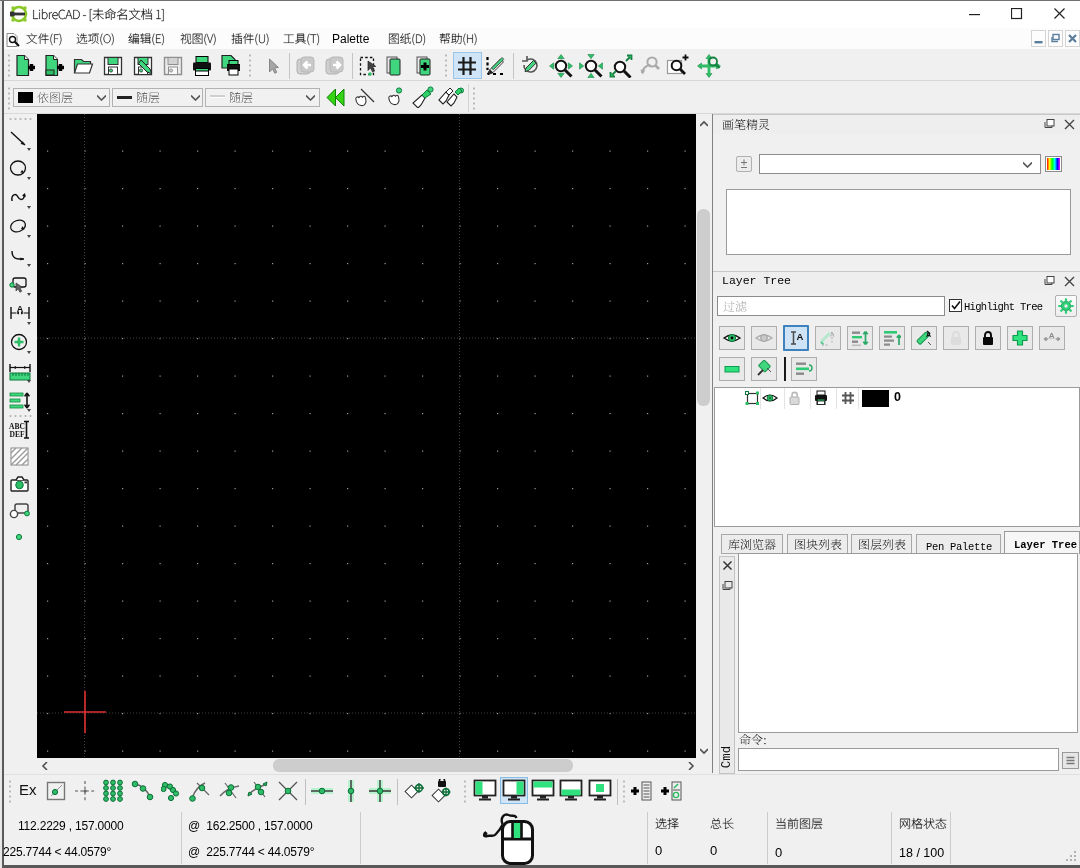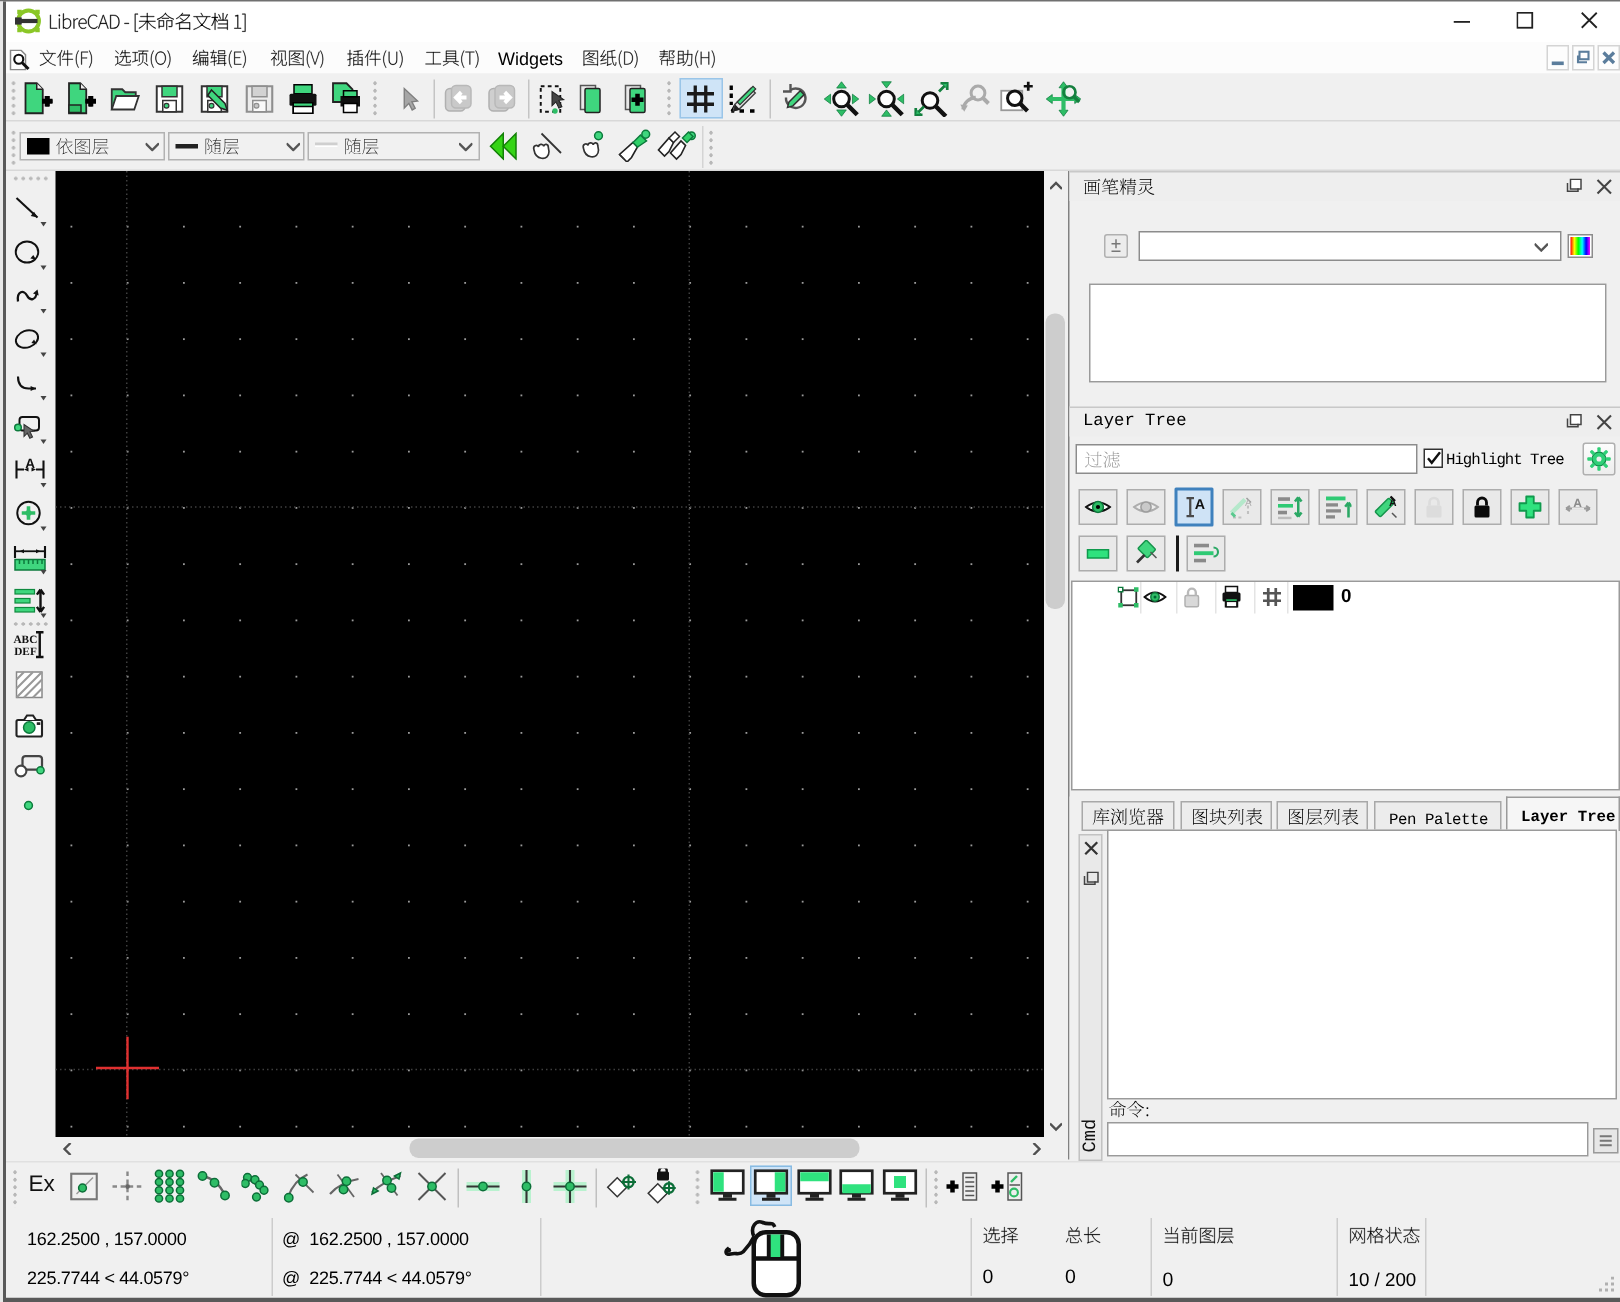--- a/index.html
+++ b/index.html
@@ -91,21 +91,21 @@
     <path transform="translate(26.90,0) scale(0.011700,-0.011700)" d="M346 -13Q302 -13 259.5 0.0Q217 13 183.0 45.0Q149 77 128.5 132.5Q108 188 108 272V726H145V280Q145 181 173.5 124.5Q202 68 248.0 45.0Q294 22 346 22Q400 22 446.5 45.0Q493 68 522.0 124.5Q551 181 551 280V726H587V272Q587 188 566.5 132.5Q546 77 511.0 45.0Q476 13 433.0 0.0Q390 -13 346 -13Z" fill="#000" stroke="#000" stroke-width="17.1"></path>
     <path transform="translate(35.02,0) scale(0.011700,-0.011700)" d="M55 -191 33 -178Q99 -74 133.0 50.0Q167 174 167 306Q167 438 133.0 562.0Q99 686 33 790L55 804Q123 695 161.5 573.0Q200 451 200 306Q200 161 161.5 39.5Q123 -82 55 -191Z" fill="#000" stroke="#000" stroke-width="17.1"></path>
   </svg>
 <svg class="a" style="left:283px;top:31px;width:41px;height:17px" viewBox="0 -12 41 17">
     <path transform="translate(0.00,0) scale(0.011700,-0.011700)" d="M108 709H898V679H108ZM59 43H942V14H59ZM484 699H514V29H484Z" fill="#000" stroke="#000" stroke-width="17.1"></path>
     <path transform="translate(11.70,0) scale(0.011700,-0.011700)" d="M630 105 649 127Q705 100 760.0 69.5Q815 39 864.5 9.0Q914 -21 951 -47L929 -71Q893 -44 844.5 -14.5Q796 15 741.0 46.0Q686 77 630 105ZM59 185H942V156H59ZM232 633H780V604H232ZM232 487H780V458H232ZM232 338H780V309H232ZM342 126 377 110Q337 77 285.5 43.5Q234 10 179.5 -19.0Q125 -48 74 -71Q70 -66 63.5 -59.0Q57 -52 52 -48Q103 -26 158.0 3.0Q213 32 262.0 64.0Q311 96 342 126ZM221 780H797V170H768V751H250V170H221Z" fill="#000" stroke="#000" stroke-width="17.1"></path>
     <path transform="translate(23.40,0) scale(0.011700,-0.011700)" d="M244 -191Q177 -82 138.0 39.5Q99 161 99 306Q99 451 138.0 573.0Q177 695 244 804L265 790Q199 686 165.5 562.0Q132 438 132 306Q132 174 165.5 50.0Q199 -74 265 -178Z" fill="#000" stroke="#000" stroke-width="17.1"></path>
     <path transform="translate(26.90,0) scale(0.011700,-0.011700)" d="M267 0V693H33V726H540V693H306V0Z" fill="#000" stroke="#000" stroke-width="17.1"></path>
     <path transform="translate(33.60,0) scale(0.011700,-0.011700)" d="M55 -191 33 -178Q99 -74 133.0 50.0Q167 174 167 306Q167 438 133.0 562.0Q99 686 33 790L55 804Q123 695 161.5 573.0Q200 451 200 306Q200 161 161.5 39.5Q123 -82 55 -191Z" fill="#000" stroke="#000" stroke-width="17.1"></path>
   </svg>
-<div class="a" style="left:332px;top:32.5px;font:400 12px 'Liberation Sans',sans-serif;color:#000;white-space:nowrap;line-height:1;">Widgets</div>
+<div class="a" style="left:332px;top:32.5px;font:400 12px 'Liberation Sans',sans-serif;color:#000;white-space:nowrap;line-height:1;">Palette</div>
 <svg class="a" style="left:388px;top:31px;width:42px;height:17px" viewBox="0 -12 42 17">
     <path transform="translate(0.00,0) scale(0.011700,-0.011700)" d="M96 781H904V-70H874V752H126V-70H96ZM110 7H896V-22H110ZM392 290 407 314Q445 306 487.5 293.5Q530 281 568.5 266.5Q607 252 632 239L618 213Q592 226 553.5 241.0Q515 256 473.0 269.0Q431 282 392 290ZM422 708 450 699Q422 652 384.5 608.5Q347 565 305.0 528.0Q263 491 220 462Q218 465 213.0 468.5Q208 472 203.0 475.5Q198 479 194 481Q260 522 321.5 581.5Q383 641 422 708ZM692 629H699L705 631L723 619Q686 556 625.5 505.0Q565 454 491.5 414.5Q418 375 340.5 347.0Q263 319 190 302Q188 306 185.5 311.0Q183 316 180.0 320.5Q177 325 174 327Q246 342 322.0 368.5Q398 395 469.5 432.5Q541 470 599.0 517.5Q657 565 692 622ZM353 589Q398 528 472.5 477.5Q547 427 638.0 391.0Q729 355 824 337Q820 333 814.5 326.0Q809 319 806 312Q712 332 620.0 370.0Q528 408 452.0 460.5Q376 513 329 577ZM372 629H703V600H354ZM284 164 300 189Q350 183 406.0 173.0Q462 163 517.0 151.0Q572 139 620.0 126.5Q668 114 702 102L687 75Q641 91 573.0 108.0Q505 125 429.0 140.5Q353 156 284 164Z" fill="#000" stroke="#000" stroke-width="17.1"></path>
     <path transform="translate(11.70,0) scale(0.011700,-0.011700)" d="M70 195Q69 199 67.0 205.0Q65 211 63.0 217.5Q61 224 59 228Q73 230 91.5 248.0Q110 266 133 293Q146 307 171.5 338.0Q197 369 229.0 412.0Q261 455 294.0 504.5Q327 554 355 604L383 589Q317 484 244.5 386.5Q172 289 98 216V215Q98 215 94.0 213.5Q90 212 84.0 209.0Q78 206 74.0 202.5Q70 199 70 195ZM70 195V223L93 239L395 299Q395 292 396.0 284.5Q397 277 398 272Q292 250 229.0 236.0Q166 222 134.0 214.5Q102 207 89.0 203.0Q76 199 70 195ZM64 432Q63 436 61.5 442.0Q60 448 58.0 454.0Q56 460 53 464Q65 466 79.0 484.0Q93 502 110 528Q119 542 137.0 572.0Q155 602 177.5 643.0Q200 684 223.0 731.0Q246 778 264 825L292 813Q263 747 230.0 682.5Q197 618 162.0 559.5Q127 501 91 454V453Q91 453 87.0 451.0Q83 449 77.5 446.0Q72 443 68.0 439.5Q64 436 64 432ZM64 432V460L87 474L299 501Q298 494 298.5 486.5Q299 479 299 474Q225 463 180.5 456.0Q136 449 112.5 444.5Q89 440 79.0 437.5Q69 435 64 432ZM54 38Q97 48 152.0 60.5Q207 73 269.0 88.0Q331 103 395 118L398 90Q307 68 218.0 46.5Q129 25 61 8ZM689 763H719Q719 614 727.0 489.5Q735 365 749.5 268.0Q764 171 784.5 104.0Q805 37 831.0 2.0Q857 -33 887 -33Q905 -33 913.5 5.5Q922 44 925 132Q931 128 939.0 125.0Q947 122 952 120Q949 52 942.5 12.0Q936 -28 922.5 -45.5Q909 -63 885 -63Q846 -63 815.0 -24.0Q784 15 761.0 88.0Q738 161 722.5 263.0Q707 365 699.0 491.5Q691 618 689 763ZM467 434H921V405H467ZM873 824 899 801Q845 784 771.0 769.0Q697 754 616.5 742.0Q536 730 460 721Q459 726 455.5 733.5Q452 741 449 746Q524 756 604.0 768.0Q684 780 755.0 794.5Q826 809 873 824ZM433 -68 432 -38 454 -19 679 53Q680 47 681.0 39.0Q682 31 683 26Q604 -1 556.5 -18.0Q509 -35 484.5 -44.5Q460 -54 449.5 -59.0Q439 -64 433 -68ZM433 -68Q432 -64 429.5 -58.5Q427 -53 424.0 -47.5Q421 -42 418 -38Q426 -34 437.5 -23.0Q449 -12 449 15V746H478V-31Q478 -31 471.0 -35.0Q464 -39 455.5 -45.0Q447 -51 440.0 -57.0Q433 -63 433 -68Z" fill="#000" stroke="#000" stroke-width="17.1"></path>
     <path transform="translate(23.40,0) scale(0.011700,-0.011700)" d="M244 -191Q177 -82 138.0 39.5Q99 161 99 306Q99 451 138.0 573.0Q177 695 244 804L265 790Q199 686 165.5 562.0Q132 438 132 306Q132 174 165.5 50.0Q199 -74 265 -178Z" fill="#000" stroke="#000" stroke-width="17.1"></path>
     <path transform="translate(26.90,0) scale(0.011700,-0.011700)" d="M110 0V726H273Q386 726 458.0 681.0Q530 636 564.5 555.0Q599 474 599 365Q599 257 564.5 174.5Q530 92 458.0 46.0Q386 0 274 0ZM147 33H268Q371 33 435.5 76.0Q500 119 530.0 194.5Q560 270 560 365Q560 461 530.0 535.0Q500 609 435.5 651.0Q371 693 268 693H147Z" fill="#000" stroke="#000" stroke-width="17.1"></path>
     <path transform="translate(34.63,0) scale(0.011700,-0.011700)" d="M55 -191 33 -178Q99 -74 133.0 50.0Q167 174 167 306Q167 438 133.0 562.0Q99 686 33 790L55 804Q123 695 161.5 573.0Q200 451 200 306Q200 161 161.5 39.5Q123 -82 55 -191Z" fill="#000" stroke="#000" stroke-width="17.1"></path>
   </svg>
 <svg class="a" style="left:439px;top:31px;width:42px;height:17px" viewBox="0 -12 42 17">
     <path transform="translate(0.00,0) scale(0.011700,-0.011700)" d="M79 740H533V711H79ZM59 472H545V442H59ZM100 611H520V581H100ZM599 786H895V757H628V299H599ZM885 786H891L897 788L915 772Q884 732 847.5 687.5Q811 643 776 603Q847 562 876.0 525.0Q905 488 906 452Q907 425 895.0 407.0Q883 389 863 379Q852 375 836.0 371.5Q820 368 808 366Q780 364 747.0 364.0Q714 364 684 367Q683 373 680.0 380.5Q677 388 672 394Q710 390 744.5 389.5Q779 389 804 391Q816 393 827.5 395.0Q839 397 849 401Q879 414 879 452Q878 484 846.5 520.0Q815 556 739 598Q768 630 794.5 662.5Q821 695 844.5 725.5Q868 756 885 781ZM303 831H332V582Q332 561 324.0 523.0Q316 485 293.5 440.0Q271 395 227.0 350.5Q183 306 111 272Q107 277 101.0 283.5Q95 290 89 294Q160 325 202.5 364.0Q245 403 266.5 443.5Q288 484 295.5 520.5Q303 557 303 582ZM483 335H513V-70H483ZM167 253H833V224H196V-18H167ZM820 253H850V35Q850 19 844.0 9.5Q838 0 821 -5Q804 -9 764.5 -9.5Q725 -10 656 -10Q655 -4 651.5 3.0Q648 10 644 17Q684 17 715.5 16.5Q747 16 768.5 16.5Q790 17 799 17Q813 18 816.5 21.5Q820 25 820 35Z" fill="#000" stroke="#000" stroke-width="17.1"></path>
     <path transform="translate(11.70,0) scale(0.011700,-0.011700)" d="M462 593H908V564H462ZM892 593H921Q921 593 921.0 588.5Q921 584 921.0 579.0Q921 574 921 571Q917 409 912.5 298.0Q908 187 902.0 118.0Q896 49 887.0 12.0Q878 -25 866 -40Q855 -54 840.5 -59.5Q826 -65 805 -65Q783 -66 744.5 -65.0Q706 -64 665 -61Q664 -53 662.0 -45.0Q660 -37 655 -31Q704 -35 744.5 -35.5Q785 -36 800 -36Q814 -37 823.0 -34.5Q832 -32 839 -23Q850 -11 858.0 25.5Q866 62 872.0 132.0Q878 202 883.0 313.0Q888 424 892 585ZM662 831H691Q691 726 688.0 620.0Q685 514 671.5 413.0Q658 312 627.5 221.0Q597 130 542.0 55.0Q487 -20 401 -73Q397 -68 389.0 -62.5Q381 -57 375 -53Q461 -3 515.0 70.5Q569 144 599.5 233.5Q630 323 643.0 422.5Q656 522 659.0 626.0Q662 730 662 831ZM118 775H422V125H392V746H147V61H118ZM44 58Q98 70 170.0 85.5Q242 101 324.0 119.0Q406 137 488 155L490 127Q411 109 331.5 91.0Q252 73 180.0 57.0Q108 41 51 28ZM133 553H402V523H133ZM133 333H402V304H133Z" fill="#000" stroke="#000" stroke-width="17.1"></path>
@@ -1108,22 +1108,22 @@
     <path d="M14.5 6 h6 M14.5 9 h6 M14.5 12 h6 M14.5 15 h6 M14.5 18 h6" stroke="#555"></path>
   </svg>
 <svg class="a" style="left:659px;top:779px;width:24px;height:24px" viewBox="0 0 24 24">
     <path d="M2 12 h8 M6 8 v8" stroke="#000" stroke-width="3"></path>
     <rect x="13" y="3" width="9" height="18" fill="#eee" stroke="#555"></rect>
     <path d="M14 11 h7" stroke="#555"></path>
     <path d="M15 9 l4-4" stroke="#2ebd66" stroke-width="1.6"></path>
     <circle cx="17" cy="16" r="2.6" fill="none" stroke="#2ebd66" stroke-width="1.4"></circle>
   </svg>
 <div class="a" style="left:4px;top:810px;width:1076px;height:55px;background:#f0f0f0"></div>
-<div class="a" style="left:18px;top:819.5px;font:400 12px 'Liberation Sans',sans-serif;color:#000;white-space:nowrap;line-height:1;letter-spacing:-0.2px;">162.2500 , 157.0000</div>
-<div class="a" style="left:18px;top:846px;font:400 12px 'Liberation Sans',sans-serif;color:#000;white-space:nowrap;line-height:1;letter-spacing:-0.2px;">225.7744 &lt; 44.0579°</div>
+<div class="a" style="left:18px;top:819.5px;font:400 12px 'Liberation Sans',sans-serif;color:#000;white-space:nowrap;line-height:1;letter-spacing:-0.2px;">112.2229 , 157.0000</div>
+<div class="a" style="left:3px;top:846px;font:400 12px 'Liberation Sans',sans-serif;color:#000;white-space:nowrap;line-height:1;letter-spacing:-0.2px;">225.7744 &lt; 44.0579°</div>
 <div class="a" style="left:181px;top:812px;width:1px;height:52px;background:#cccccc"></div>
 <div class="a" style="left:188px;top:819.5px;font:400 12px 'Liberation Sans',sans-serif;color:#000;white-space:nowrap;line-height:1;letter-spacing:-0.2px;">@&nbsp;&nbsp;162.2500 , 157.0000</div>
 <div class="a" style="left:188px;top:846px;font:400 12px 'Liberation Sans',sans-serif;color:#000;white-space:nowrap;line-height:1;letter-spacing:-0.2px;">@&nbsp;&nbsp;225.7744 &lt; 44.0579°</div>
 <div class="a" style="left:360px;top:812px;width:1px;height:52px;background:#cccccc"></div>
 <svg class="a" style="left:478px;top:806px;width:60px;height:62px" viewBox="0 0 60 62">
     <path d="M24.5 18 C22 12 26 7 30.5 9 C35 11 37 8 38.5 12" fill="none" stroke="#111" stroke-width="2.4"></path>
     <path d="M8 26 C5 28 5.5 31 9 30 C13 29 15 31 17.5 28.5 C20 26 22.5 23 24.8 18.2" fill="none" stroke="#111" stroke-width="2.4"></path>
     <circle cx="7.8" cy="27.5" r="1.6" fill="#111"></circle>
     <rect x="24.5" y="15.5" width="30" height="42" rx="8" fill="#fff" stroke="#111" stroke-width="3"></rect>
     <path d="M24.5 33 H54.5" stroke="#111" stroke-width="3"></path>
@@ -1149,21 +1149,21 @@
     <path transform="translate(36.00,0) scale(0.012000,-0.012000)" d="M152 777H182V487Q182 426 178.0 354.5Q174 283 162.5 208.5Q151 134 128.0 63.0Q105 -8 66 -69Q63 -67 58.5 -64.0Q54 -61 49.5 -58.0Q45 -55 41 -54Q79 6 101.0 75.5Q123 145 134.0 217.0Q145 289 148.5 358.0Q152 427 152 487ZM167 777H870V563H167V592H841V748H167ZM299 453H868V424H299ZM224 286H939V257H224ZM691 188 715 200Q747 158 781.5 109.5Q816 61 846.5 15.5Q877 -30 896 -62L871 -78Q852 -45 822.0 1.0Q792 47 758.0 96.5Q724 146 691 188ZM265 -42Q264 -38 262.0 -31.5Q260 -25 258.0 -18.0Q256 -11 254 -7Q266 -5 281.5 8.5Q297 22 316 42Q326 52 346.5 76.0Q367 100 393.0 132.5Q419 165 445.5 203.0Q472 241 495 279L527 264Q491 210 452.5 158.5Q414 107 374.0 61.5Q334 16 294 -20V-21Q294 -21 289.5 -23.0Q285 -25 279.5 -28.0Q274 -31 269.5 -34.5Q265 -38 265 -42ZM265 -42V-17L295 -3L829 27Q830 20 832.0 12.0Q834 4 835 -1Q683 -10 583.0 -15.5Q483 -21 422.5 -25.0Q362 -29 330.5 -32.0Q299 -35 285.5 -37.0Q272 -39 265 -42Z" fill="#000" stroke="#000" stroke-width="16.7"></path>
   </svg>
 <div class="a" style="left:775px;top:846px;font:400 13px 'Liberation Sans',sans-serif;color:#000;white-space:nowrap;line-height:1;">0</div>
 <div class="a" style="left:891px;top:812px;width:1px;height:52px;background:#cccccc"></div>
 <svg class="a" style="left:899px;top:816px;width:52px;height:18px" viewBox="0 -12 52 18">
     <path transform="translate(0.00,0) scale(0.012000,-0.012000)" d="M427 643 458 638Q421 454 357.5 308.5Q294 163 193 63Q191 66 186.5 69.5Q182 73 177.0 77.0Q172 81 168 83Q235 146 285.0 232.0Q335 318 370.0 422.0Q405 526 427 643ZM722 640 751 635Q717 448 653.5 302.0Q590 156 487 57Q484 60 479.5 63.5Q475 67 470.5 70.5Q466 74 462 76Q532 139 582.0 224.5Q632 310 666.5 415.0Q701 520 722 640ZM200 573 225 585Q263 536 301.5 481.0Q340 426 375.5 370.0Q411 314 440.0 263.0Q469 212 488 171L462 157Q443 199 413.5 251.0Q384 303 348.5 359.0Q313 415 275.0 470.0Q237 525 200 573ZM496 572 522 583Q561 530 601.0 470.5Q641 411 678.0 350.5Q715 290 745.5 234.0Q776 178 795 133L769 121Q749 166 718.5 222.5Q688 279 651.0 339.5Q614 400 574.5 460.0Q535 520 496 572ZM100 766H893V736H130V-68H100ZM875 766H905V-15Q905 -37 897.0 -47.5Q889 -58 872 -63Q856 -66 820.0 -67.0Q784 -68 719 -67Q718 -64 715.5 -59.0Q713 -54 711.0 -48.5Q709 -43 706 -39Q741 -40 771.0 -40.0Q801 -40 822.0 -39.5Q843 -39 851 -39Q864 -38 869.5 -33.5Q875 -29 875 -16Z" fill="#000" stroke="#000" stroke-width="16.7"></path>
     <path transform="translate(12.00,0) scale(0.012000,-0.012000)" d="M545 721H846V692H545ZM467 288H873V-68H844V259H496V-72H467ZM482 11H858V-18H482ZM592 832 622 825Q596 760 560.5 700.5Q525 641 483.0 590.5Q441 540 396 501Q394 504 389.0 507.5Q384 511 379.0 515.0Q374 519 370 521Q440 577 498.0 658.5Q556 740 592 832ZM836 721H842L849 723L867 713Q834 623 779.0 549.0Q724 475 655.5 417.0Q587 359 511.5 317.0Q436 275 362 249Q359 255 353.5 262.5Q348 270 343 274Q416 297 490.0 337.5Q564 378 631.5 434.0Q699 490 752.0 560.5Q805 631 836 715ZM529 686Q560 612 619.5 536.0Q679 460 766.5 396.5Q854 333 968 296Q965 293 961.5 288.5Q958 284 955.0 279.5Q952 275 949 271Q835 311 747.5 375.0Q660 439 600.5 514.5Q541 590 509 662ZM59 608H404V578H59ZM227 831H256V-68H227ZM224 596 250 588Q237 528 215.5 463.0Q194 398 168.5 336.0Q143 274 114.5 221.0Q86 168 58 131Q54 136 47.5 143.0Q41 150 35 154Q63 189 91.0 239.5Q119 290 144.5 350.0Q170 410 190.5 473.0Q211 536 224 596ZM251 517Q260 507 280.0 483.5Q300 460 322.5 432.0Q345 404 364.0 380.0Q383 356 391 345L366 320Q357 334 339.0 359.5Q321 385 299.5 413.0Q278 441 259.5 465.0Q241 489 230 500Z" fill="#000" stroke="#000" stroke-width="16.7"></path>
     <path transform="translate(24.00,0) scale(0.012000,-0.012000)" d="M345 519H946V489H345ZM641 511Q663 380 704.0 270.0Q745 160 808.5 79.0Q872 -2 961 -46Q957 -49 952.5 -53.5Q948 -58 944.5 -62.0Q941 -66 938 -70Q849 -22 785.0 61.5Q721 145 679.0 257.5Q637 370 614 505ZM745 770 768 784Q793 757 818.5 725.0Q844 693 866.0 663.0Q888 633 901 610L877 592Q864 615 842.0 646.0Q820 677 795.0 710.0Q770 743 745 770ZM607 829H636V619Q636 538 627.0 449.5Q618 361 590.0 271.5Q562 182 505.0 96.0Q448 10 352 -67Q348 -63 340.5 -57.5Q333 -52 327 -48Q423 27 479.0 111.5Q535 196 562.5 284.0Q590 372 598.5 457.5Q607 543 607 619ZM272 831H301V-68H272ZM64 679 85 696Q113 669 141.0 637.5Q169 606 193.0 575.5Q217 545 231 521L208 500Q194 525 170.5 556.0Q147 587 119.0 619.5Q91 652 64 679ZM37 164Q81 203 144.5 263.5Q208 324 272 387L286 362Q229 304 170.0 245.5Q111 187 62 141Z" fill="#000" stroke="#000" stroke-width="16.7"></path>
     <path transform="translate(36.00,0) scale(0.012000,-0.012000)" d="M65 677H939V648H65ZM490 828H522Q513 755 497.0 686.5Q481 618 451.5 555.5Q422 493 373.5 440.0Q325 387 251.0 345.5Q177 304 72 277Q69 282 64.0 290.0Q59 298 54 303Q158 329 230.5 368.5Q303 408 350.0 459.5Q397 511 425.0 570.5Q453 630 467.5 695.5Q482 761 490 828ZM525 667Q573 527 680.0 432.5Q787 338 939 301Q935 298 931.0 293.0Q927 288 923.5 283.0Q920 278 917 274Q816 302 733.5 355.0Q651 408 591.0 484.5Q531 561 496 658ZM388 427 410 445Q440 428 470.0 405.5Q500 383 526.5 360.5Q553 338 569 318L546 298Q531 318 505.0 341.0Q479 364 448.5 386.5Q418 409 388 427ZM277 237H306V17Q306 -4 321.5 -10.5Q337 -17 390 -17Q400 -17 427.0 -17.0Q454 -17 488.5 -17.0Q523 -17 559.0 -17.0Q595 -17 624.0 -17.0Q653 -17 667 -17Q695 -17 709.0 -9.0Q723 -1 729.0 24.5Q735 50 737 101Q741 98 746.0 95.5Q751 93 756.5 91.5Q762 90 767 88Q764 34 756.0 4.5Q748 -25 727.5 -36.0Q707 -47 668 -47Q661 -47 633.5 -47.0Q606 -47 568.0 -47.0Q530 -47 492.5 -47.0Q455 -47 427.5 -47.0Q400 -47 394 -47Q348 -47 322.5 -42.5Q297 -38 287.0 -24.0Q277 -10 277 18ZM415 274 438 288Q470 262 504.0 230.5Q538 199 568.5 169.0Q599 139 618 115L593 96Q575 120 545.0 151.5Q515 183 481.0 215.0Q447 247 415 274ZM759 241 787 250Q814 209 840.0 161.5Q866 114 886.0 69.0Q906 24 915 -11L884 -22Q875 13 856.0 58.5Q837 104 811.5 152.0Q786 200 759 241ZM178 230 204 221Q193 183 176.5 138.0Q160 93 140.0 50.5Q120 8 96 -25L69 -11Q94 21 114.5 63.0Q135 105 151.0 149.5Q167 194 178 230Z" fill="#000" stroke="#000" stroke-width="16.7"></path>
   </svg>
-<div class="a" style="left:899px;top:846.5px;font:400 12.5px 'Liberation Sans',sans-serif;color:#000;white-space:nowrap;line-height:1;">10 / 200</div>
+<div class="a" style="left:899px;top:846.5px;font:400 12.5px 'Liberation Sans',sans-serif;color:#000;white-space:nowrap;line-height:1;">18 / 100</div>
 <div class="a" style="left:950px;top:812px;width:1px;height:52px;background:#cccccc"></div>
 <svg class="a" style="left:1064px;top:851px;width:14px;height:12px" viewBox="0 0 14 12">
     <rect x="10" y="8" width="2" height="2" fill="#b0b0b0"></rect>
     <rect x="10" y="4" width="2" height="2" fill="#b0b0b0"></rect>
     <rect x="10" y="0" width="2" height="2" fill="#b0b0b0"></rect>
     <rect x="6" y="8" width="2" height="2" fill="#b0b0b0"></rect>
     <rect x="6" y="4" width="2" height="2" fill="#b0b0b0"></rect>
     <rect x="2" y="8" width="2" height="2" fill="#b0b0b0"></rect>
   </svg>
 </body></html>

